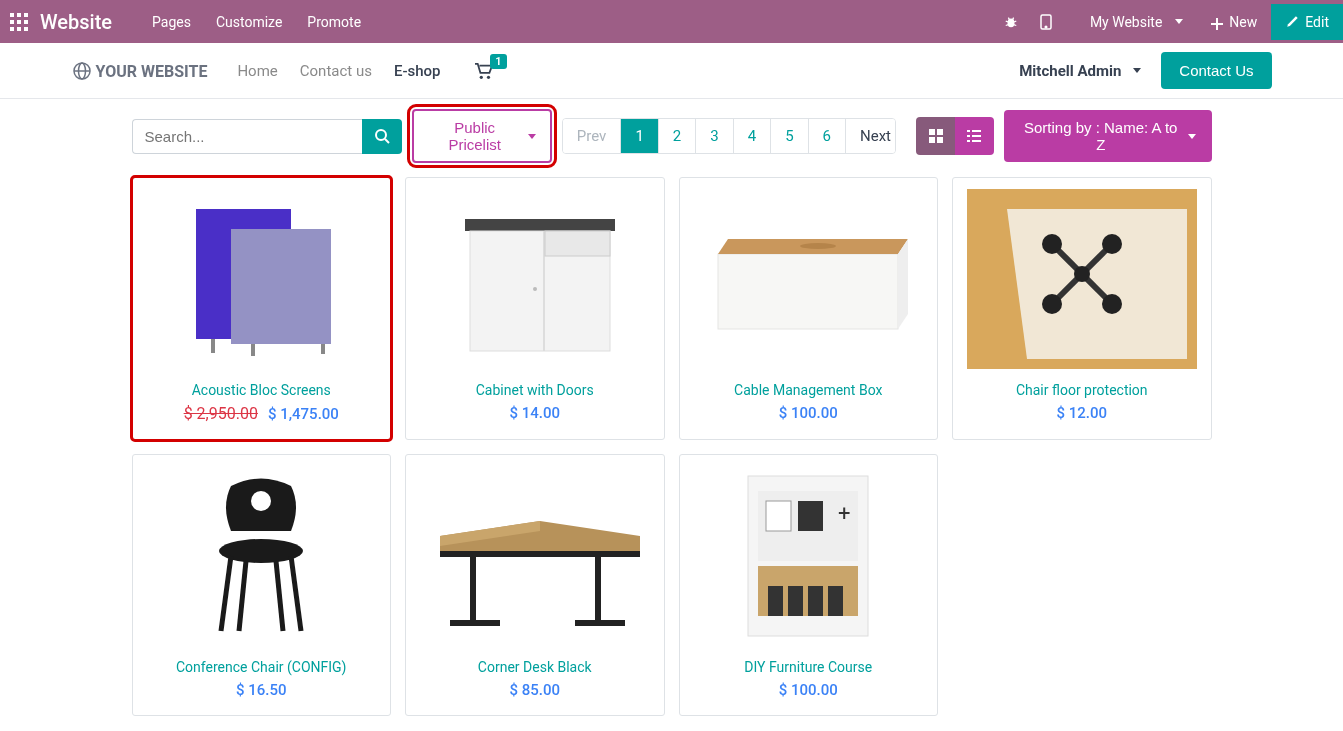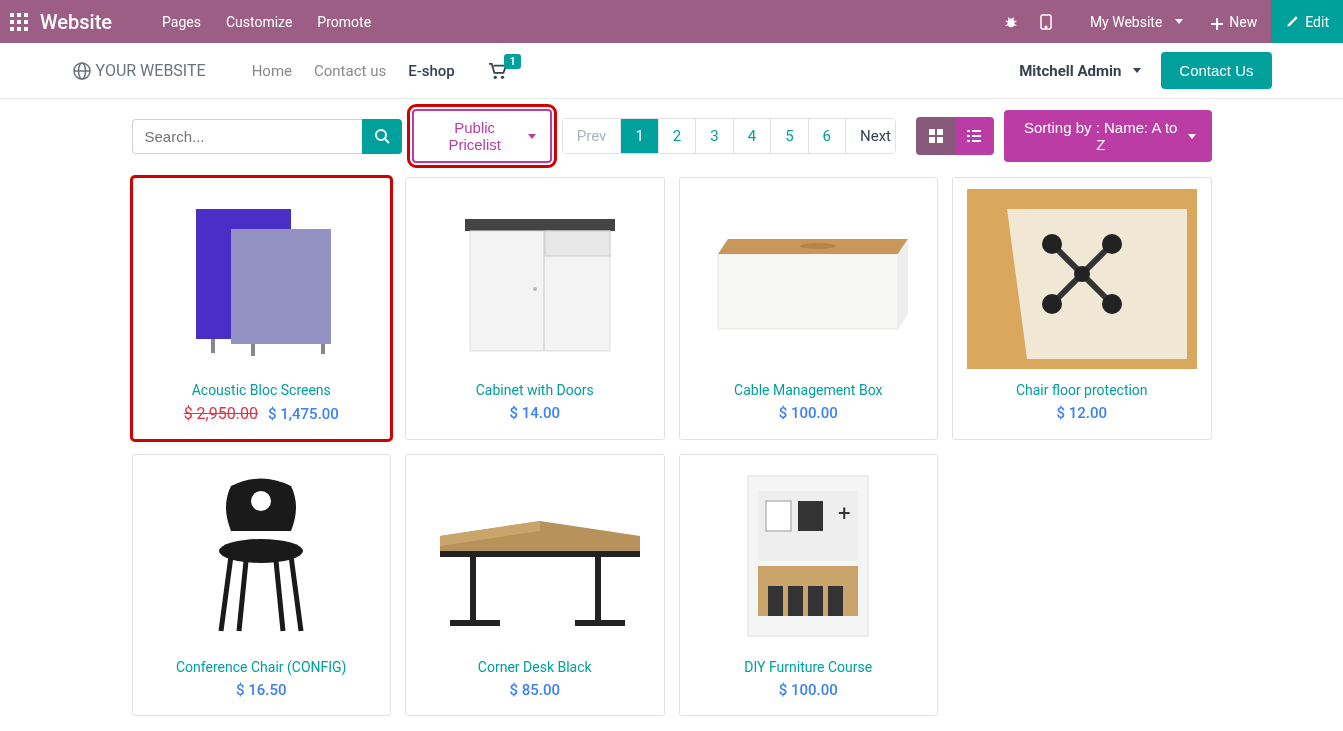--- a/index.html
+++ b/index.html
@@ -1,32 +1,32 @@
 <!DOCTYPE html>
 <html><head>
 <meta charset="utf-8">
 <style>
 * { box-sizing: border-box; margin: 0; padding: 0; }
 body { font-family: -apple-system, BlinkMacSystemFont, "Segoe UI", Roboto, sans-serif; font-size: 15px; color: #374151; background: #fff; }
 
 
 .topbar { background: #9d5e86; height: 43px; display: flex; align-items: center; padding: 0 0 0 10px; color: #fff; }
 .topbar .apps-icon { width: 20px; margin-right: 10px; cursor: pointer; }
-.topbar .brand { font-size: 20px; font-weight: 500; margin-right: 50px; }
+.topbar .brand { font-size: 20px; font-weight: 500; margin-right: 40px; }
 .topbar .tb-link { margin-right: 25px; font-size: 14px; cursor: pointer; }
 .topbar .spacer { flex: 1; }
 .topbar .tb-icon { width: 36px; text-align: center; cursor: pointer; font-size: 14px; }
 .topbar .tb-drop { padding: 0 14px; cursor: pointer; font-size: 14px; display: flex; align-items: center; gap: 13px; }
 .topbar .tb-new { padding: 0 14px; cursor: pointer; font-size: 14px; display: flex; align-items: flex-end; gap: 6px; }
-.topbar .tb-edit { background: #00a09d; height: 43px; display: flex; align-items: center; padding: 8px 14px; cursor: pointer; font-size: 14px; gap: 6px; }
+.topbar .tb-edit { background: #00a09d; height: 36px; display: flex; align-items: center; padding: 8px 14px; cursor: pointer; font-size: 14px; gap: 6px; }
 
 
 .navbar { height: 56px; border-bottom: 1px solid #e5e7eb; display: flex; align-items: center; padding: 0 20px; }
 .navbar-inner { width: 100%; max-width: 1200px; margin: 0 auto; display: flex; align-items: center; }
-.logo { display: flex; align-items: flex-start; gap: 4px; font-weight: 400; color: #6b7280; margin-right: 46px; font-size: 16px; }
+.logo { display: flex; align-items: flex-end; gap: 4px; font-weight: 700; color: #6b7280; margin-right: 30px; font-size: 16px; }
 .logo .globe { font-size: 18px; }
 .nav-link { margin-right: 22px; color: #8a8a8a; font-size: 15px; cursor: pointer; }
 .nav-link.active { color: #374151; font-weight: 500; }
 .cart { position: relative; margin-left: 10px; cursor: pointer; color: #374151; font-size: 18px; }
 .cart .badge { position: absolute; top: -8px; right: -12px; background: #00a09d; color: #fff; font-size: 11px; padding: 1px 5px; border-radius: 3px; font-weight: 600; }
 .navbar .spacer { flex: 1; }
 .user-drop { color: #374151; font-weight: 700; cursor: pointer; display: flex; align-items: center; gap: 12px; margin-right: 20px; }
 .contact-btn { background: #00a09d; color: #fff; border: none; padding: 10px 18px; border-radius: 4px; font-size: 15px; cursor: pointer; }
 
 

